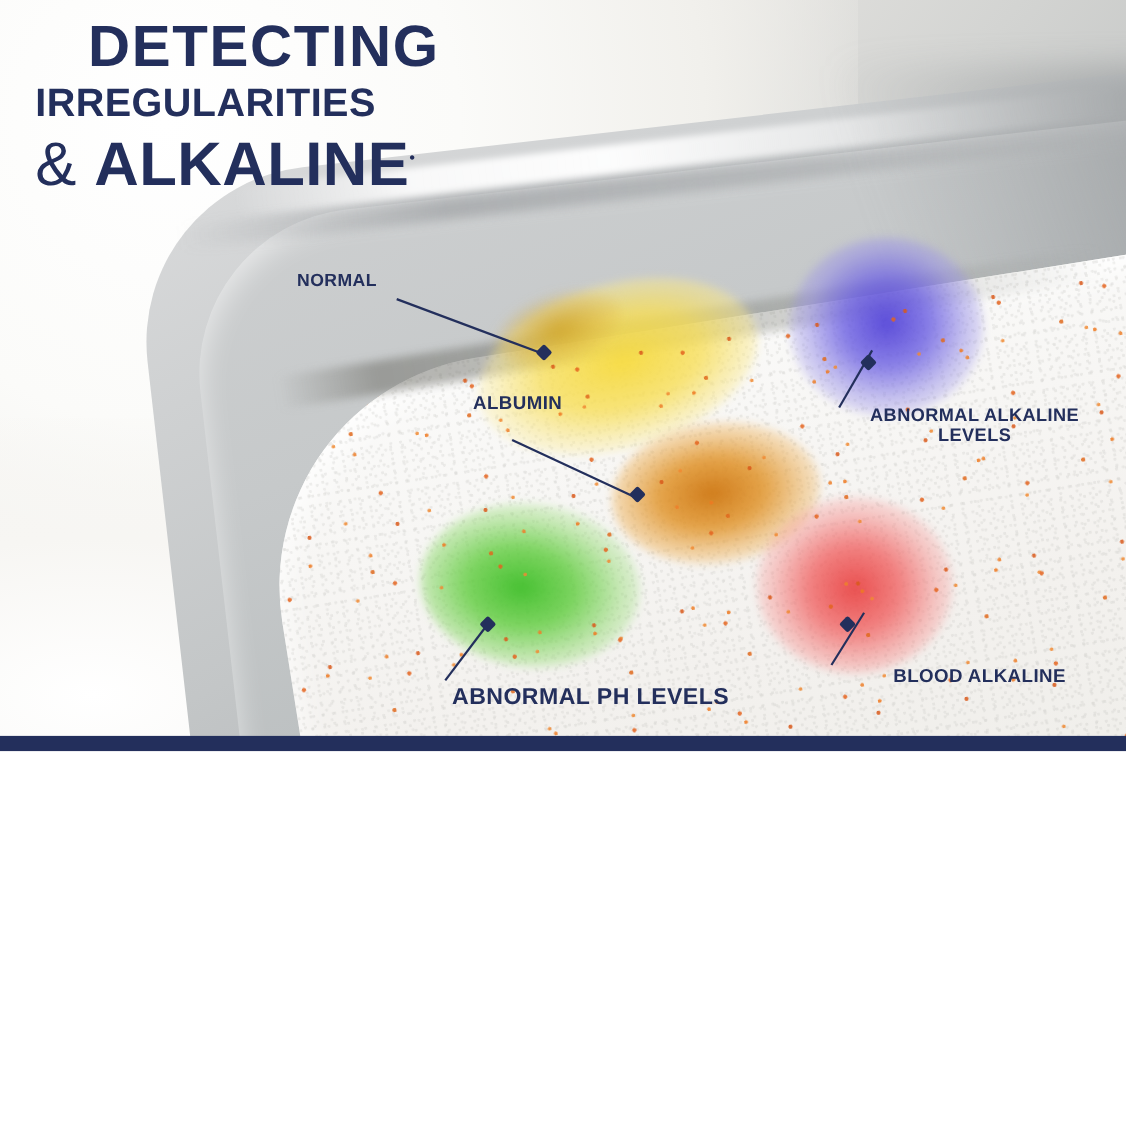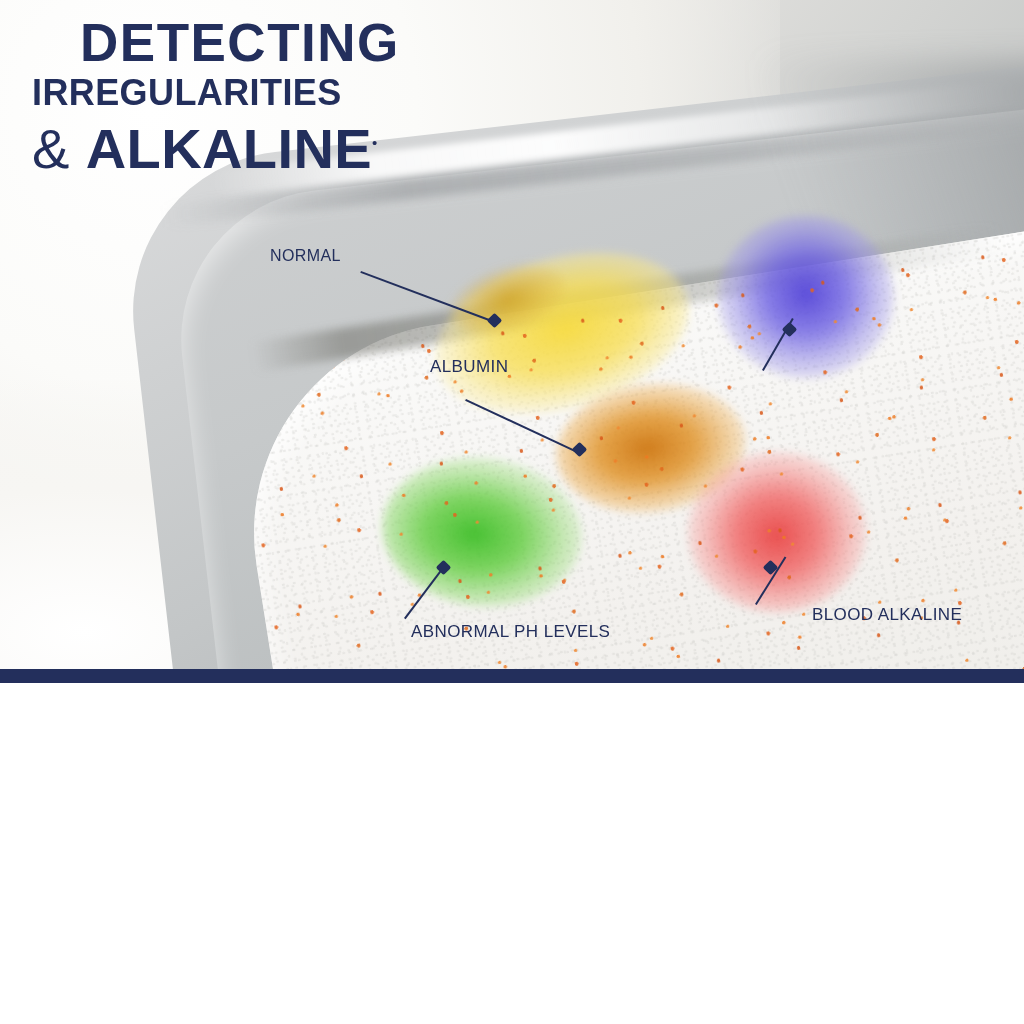--- a/index.html
+++ b/index.html
@@ -76,21 +76,21 @@
        background-image:
          radial-gradient(circle at 10% 30%, #e4641f 0 1.7px, transparent 2.2px),
          radial-gradient(circle at 27% 62%, #ef7a22 0 1.5px, transparent 2.0px),
          radial-gradient(circle at 45% 16%, #d9591a 0 1.6px, transparent 2.1px),
          radial-gradient(circle at 63% 75%, #ee802b 0 1.5px, transparent 2.0px),
          radial-gradient(circle at 81% 40%, #e06a1e 0 1.7px, transparent 2.2px),
          radial-gradient(circle at 92% 84%, #f08a33 0 1.4px, transparent 1.9px);
        background-size:97px 83px,123px 101px,81px 119px,141px 93px,109px 127px,77px 71px;}
 
   
-  .callout{position:absolute;color:#232f5c;font-weight:400;letter-spacing:.4px;line-height:1.12;white-space:pre-line;}
+  .callout{position:absolute;color:#232f5c;font-weight:700;letter-spacing:.4px;line-height:1.12;white-space:pre-line;}
   .marker{position:absolute;width:11px;height:11px;background:#232f5c;border-radius:2px;transform:rotate(45deg);}
   .lead{position:absolute;height:0;border-top:2px solid #232f5c;transform-origin:0 0;}
 
   
   .band{position:absolute;left:0;top:669px;width:1024px;height:14px;background:#232f5c;}
 
   
   .legend{position:absolute;left:0;top:683px;width:1024px;height:341px;background:#ffffff;}
 
   
@@ -131,24 +131,26 @@
     <div class="lead" style="left:361px;top:271px;width:140px;transform:rotate(20.5deg);"></div>
     <div class="marker" style="left:489px;top:315px;"></div>
     <div class="callout" style="left:270px;top:247px;font-size:16px;">NORMAL</div>
 
     <div class="lead" style="left:466px;top:399px;width:124px;transform:rotate(25deg);"></div>
     <div class="marker" style="left:574px;top:444px;"></div>
     <div class="callout" style="left:430px;top:357px;font-size:17px;">ALBUMIN</div>
 
     <div class="lead" style="left:762px;top:370px;width:60px;transform:rotate(-60deg);"></div>
     <div class="marker" style="left:784px;top:324px;"></div>
+    <div class="callout" style="left:779px;top:369px;font-size:16.5px;text-align:center;width:214px;">ABNORMAL ALKALINE
+LEVELS</div>
 
     <div class="lead" style="left:404px;top:618px;width:62px;transform:rotate(-53deg);"></div>
     <div class="marker" style="left:438px;top:562px;"></div>
-    <div class="callout" style="left:411px;top:622px;font-size:17px;">ABNORMAL PH LEVELS</div>
+    <div class="callout" style="left:411px;top:622px;font-size:21px;">ABNORMAL PH LEVELS</div>
 
     <div class="lead" style="left:755px;top:604px;width:56px;transform:rotate(-58deg);"></div>
     <div class="marker" style="left:765px;top:562px;"></div>
     <div class="callout" style="left:812px;top:605px;font-size:17px;">BLOOD ALKALINE</div>
   </div>
 
   <div class="title">
     <div class="t-line1">DETECTING</div>
     <div class="t-line2">IRREGULARITIES</div>
     <div class="t-line3"><span class="t-amp">&amp; </span><span>ALKALINE</span><span class="sup">•</span></div>

